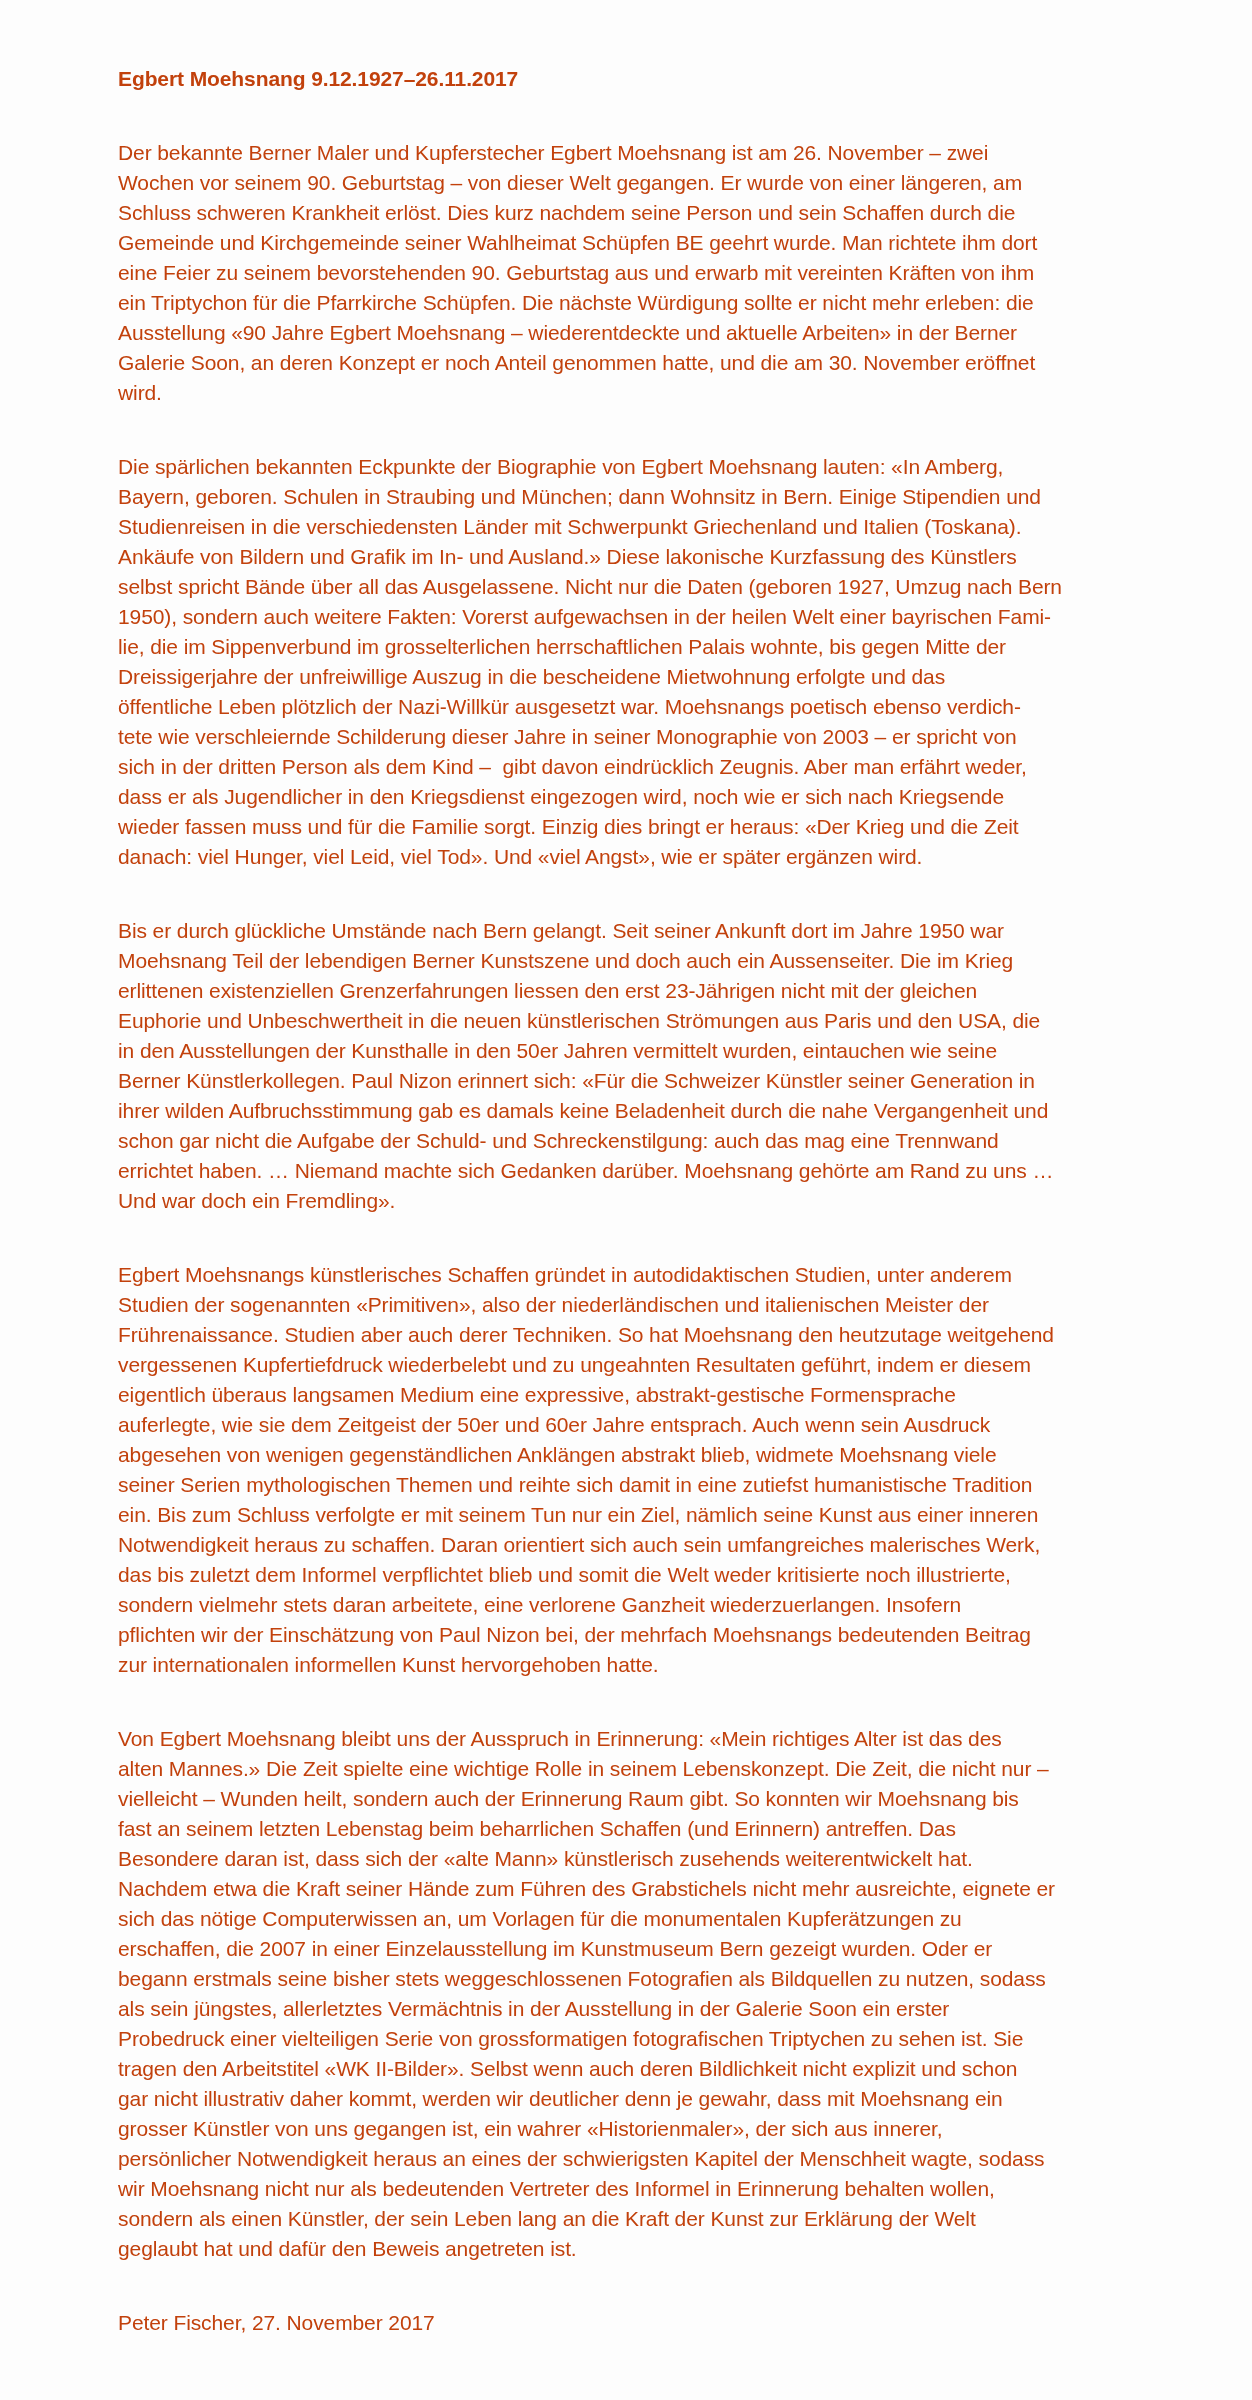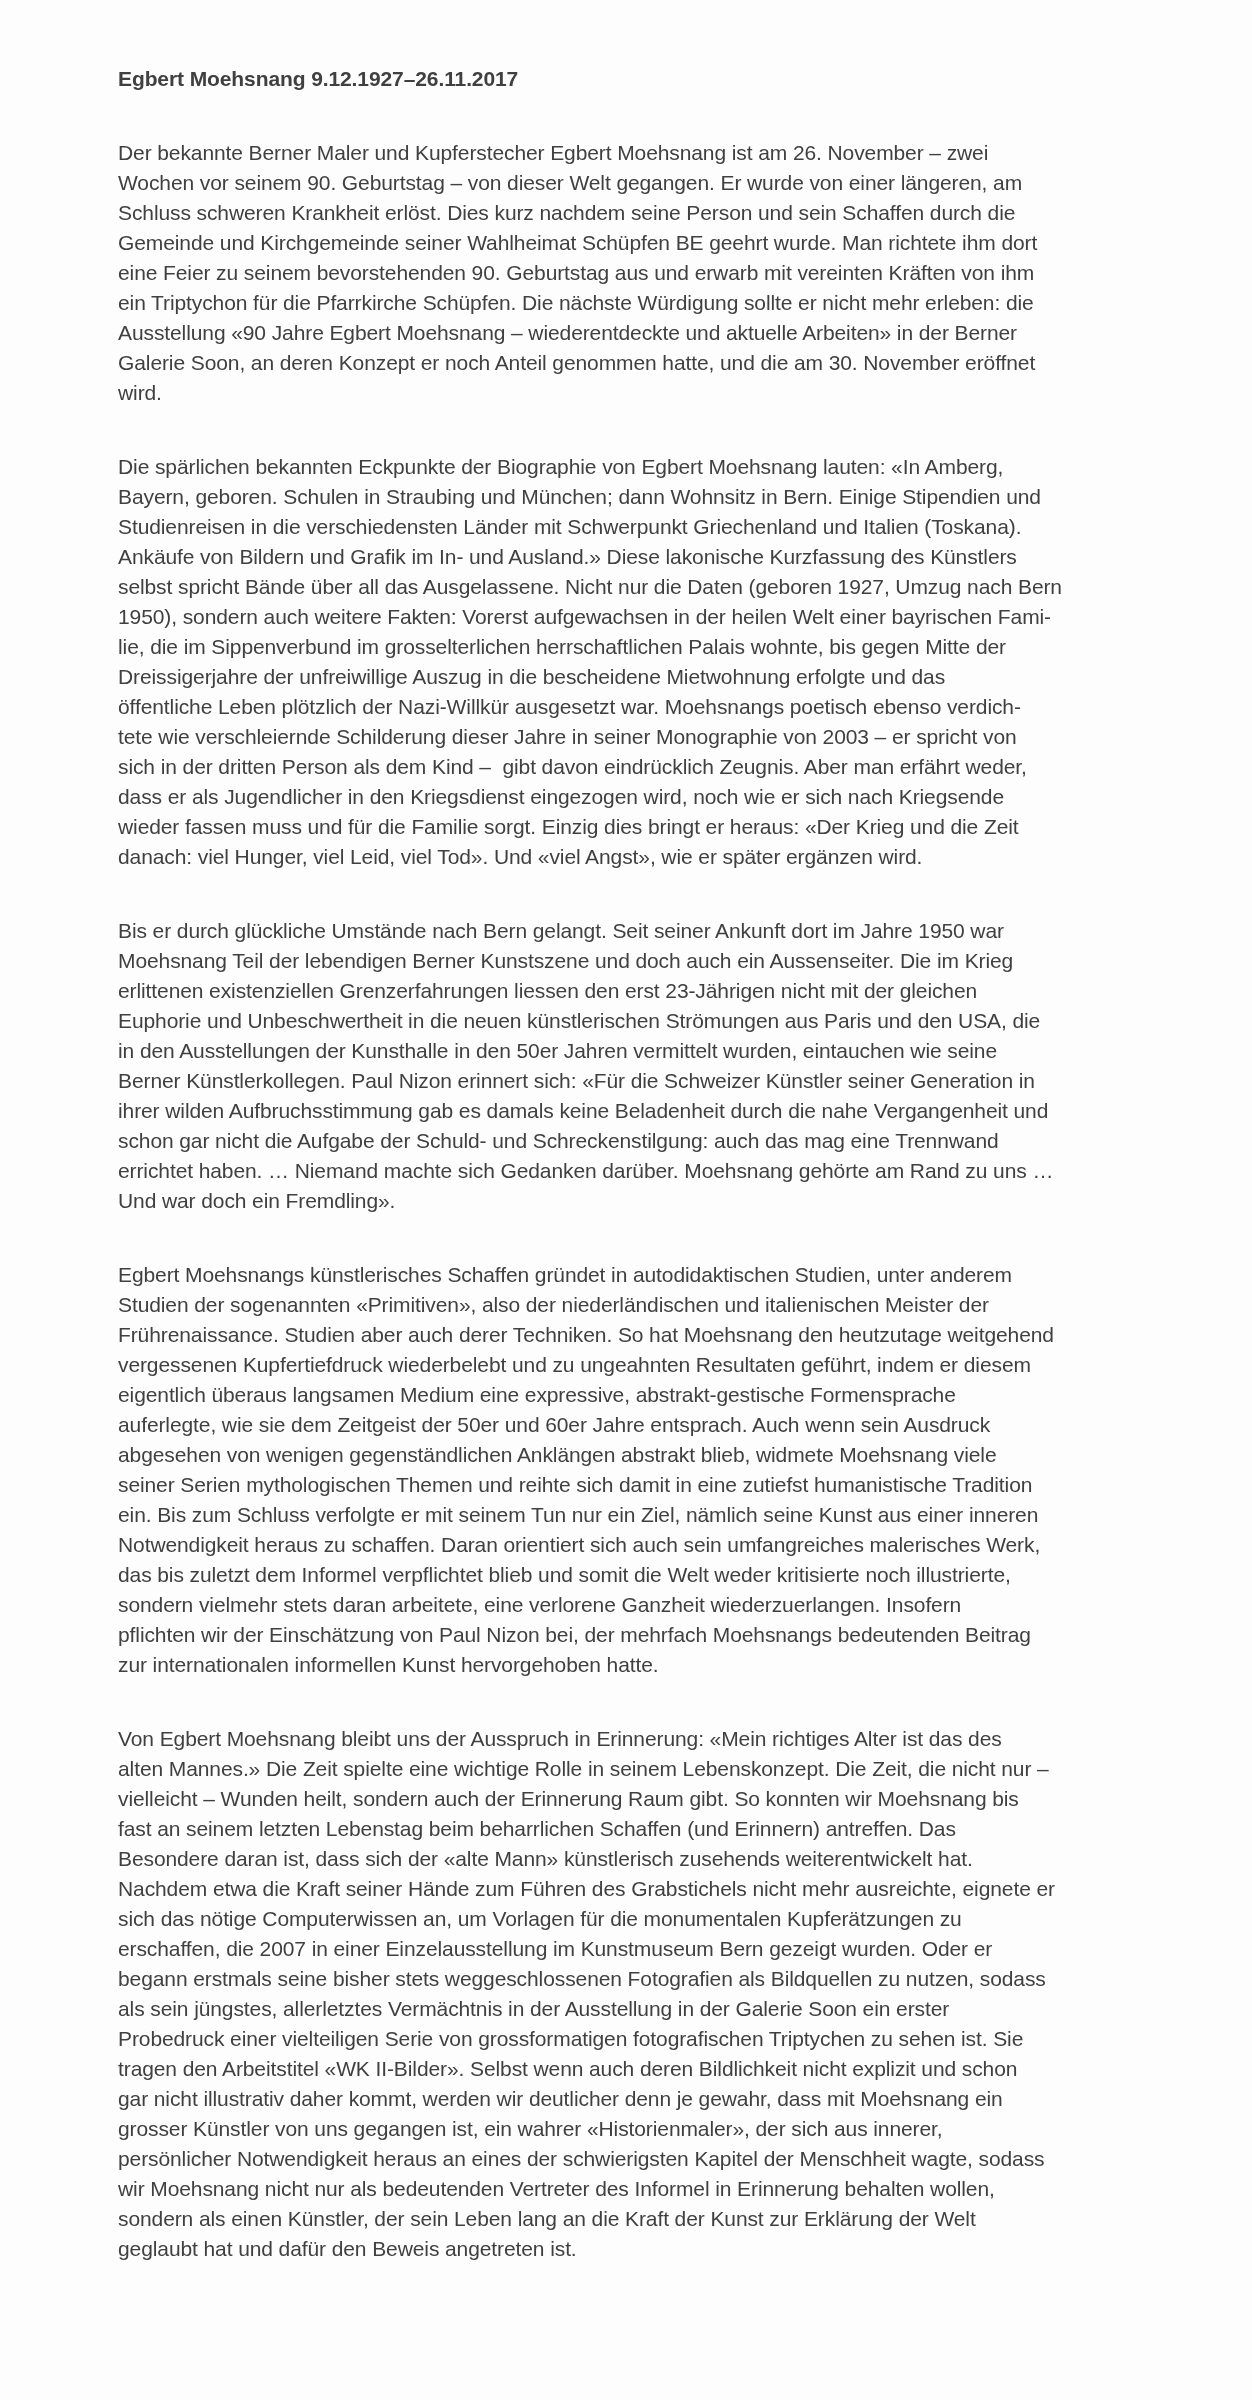--- a/index.html
+++ b/index.html
@@ -16,21 +16,21 @@
   .page {
     box-sizing: border-box;
     width: 1252px;
     height: 2400px;
     padding: 64px 40px 0 118px;
     background: #fdfdfd;
     font-family: "Liberation Sans", "DejaVu Sans", sans-serif;
     font-size: 21px;
     line-height: 30px;
     letter-spacing: -0.1px;
-    color: #404040;
+    color: #c2410c;
   }
   .doc-title {
     font-size: 21px;
     line-height: 30px;
     font-weight: bold;
     margin: 0 0 44px 0;
     white-space: pre-wrap;
   }
   .para {
     margin: 0 0 44px 0;
@@ -112,14 +112,15 @@
 als sein jüngstes, allerletztes Vermächtnis in der Ausstellung in der Galerie Soon ein erster
 Probedruck einer vielteiligen Serie von grossformatigen fotografischen Triptychen zu sehen ist. Sie
 tragen den Arbeitstitel «WK II-Bilder». Selbst wenn auch deren Bildlichkeit nicht explizit und schon
 gar nicht illustrativ daher kommt, werden wir deutlicher denn je gewahr, dass mit Moehsnang ein
 grosser Künstler von uns gegangen ist, ein wahrer «Historienmaler», der sich aus innerer,
 persönlicher Notwendigkeit heraus an eines der schwierigsten Kapitel der Menschheit wagte, sodass
 wir Moehsnang nicht nur als bedeutenden Vertreter des Informel in Erinnerung behalten wollen,
 sondern als einen Künstler, der sein Leben lang an die Kraft der Kunst zur Erklärung der Welt
 geglaubt hat und dafür den Beweis angetreten ist.</p>
 
+  <p class="para signature">Peter Fischer, 27. November 2017</p>
 
 </div>
 
 </body></html>

